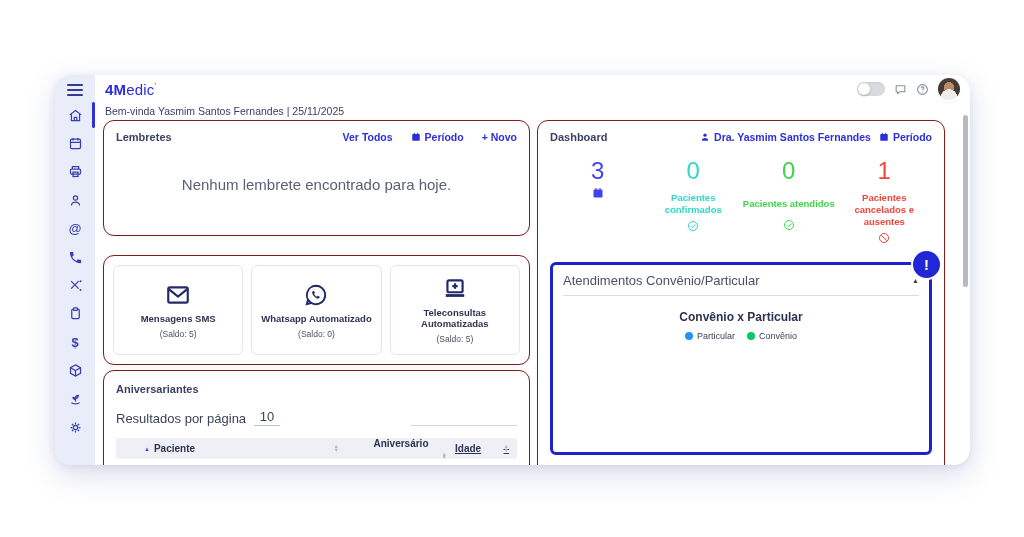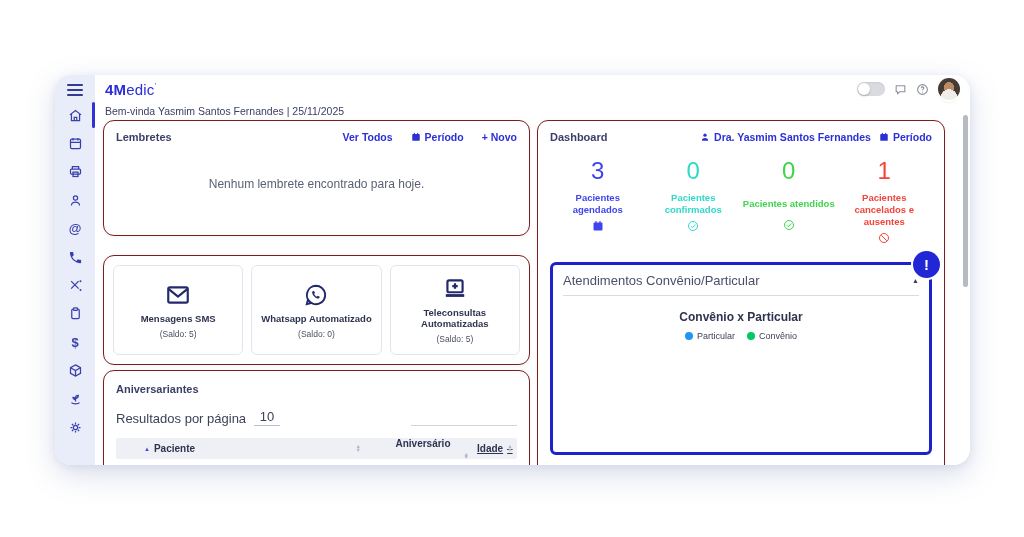--- a/index.html
+++ b/index.html
@@ -46,41 +46,41 @@
           box-shadow:0 1px 4px rgba(120,130,170,.10); }
   .card-head { display:flex; align-items:center; }
   .card-title { font-size:11px; font-weight:700; color:#3a3f68; }
   .link-btn { font-size:10.5px; font-weight:700; color:#2c2fd6; cursor:pointer; display:flex; align-items:center; gap:4px; }
   .mini-cal { width:10px; height:10px; }
 
   
   .card.lembretes { left:8px; top:45px; width:427px; height:116px; padding:10px 12px; display:flex; flex-direction:column; }
   .lembretes .card-head { gap:18px; }
   .lembretes .actions { margin-left:auto; display:flex; align-items:center; gap:18px; }
-  .empty-msg { flex:1; display:flex; align-items:center; justify-content:center; font-size:12px; color:#5a5f75; }
+  .empty-msg { flex:1; display:flex; align-items:center; justify-content:center; font-size:15px; color:#5a5f75; }
 
   
   .card.channels { left:8px; top:180px; width:427px; height:110px; padding:9px; display:flex; gap:8px; }
   .channel { flex:1; border:1px solid #e2e5ee; border-radius:6px; display:flex; flex-direction:column; align-items:center; justify-content:center; gap:5px; cursor:pointer; background:#fff; }
   .channel svg { width:26px; height:26px; color:#232a6b; }
   .channel .ch-label { font-size:9.5px; font-weight:700; color:#2e3350; text-align:center; }
   .channel .ch-saldo { font-size:8.5px; color:#4a4f63; }
 
   
   .card.birthdays { left:8px; top:295px; width:427px; height:220px; padding:12px; }
   .bd-controls { margin-top:14px; display:flex; align-items:flex-end; }
   .bd-pagesize { display:flex; align-items:flex-end; gap:8px; font-size:13px; color:#3c4258; }
   .bd-pagesize .ps-val { min-width:26px; text-align:center; border-bottom:1.5px solid #b9bdcc; color:#3c4258; padding:0 2px 1px; cursor:text; }
   .bd-search { margin-left:auto; width:106px; height:14px; border-bottom:1.5px solid #d2d5e0; cursor:text; }
   .bd-table { margin-top:12px; }
   .bd-thead { display:flex; align-items:center; background:#eef0f6; height:21px; font-size:10px; font-weight:700; color:#2e3350; border-radius:2px; }
   .th { display:flex; align-items:center; gap:4px; cursor:pointer; }
   .th-pac { flex:1; padding-left:28px; }
   .th-aniv { width:108px;flex-direction:column; }
-  .th-idade { width:40px;text-decoration:underline; }
+  .th-idade { width:62px;text-decoration:underline; }
   .sort-asc { color:#3f44ee; font-size:6px; }
   .sort-both { display:flex; flex-direction:column; line-height:.55; color:#b4b8c6; font-size:5.5px; margin-left:auto; margin-right:8px; }
   .bd-row { display:flex; align-items:center; height:26px; margin-top:4px; font-size:10px; color:#4a4f63; }
 
   
   .card.dashboard { left:442px; top:45px; width:408px; height:430px; padding:10px 12px; }
   .dash-head { display:flex; align-items:center; }
   .dash-right { margin-left:auto; display:flex; align-items:center; gap:8px; }
   .stats { margin-top:16px; display:flex; }
   .stat { flex:1; display:flex; flex-direction:column; align-items:center; text-align:center; }
@@ -334,21 +334,20 @@
                   <path d="M8 2v4 M16 2v4" stroke="currentColor" stroke-width="2.4"></path>
                 </svg>
               <span>Período</span>
             </span>
           </div>
         </div>
 
         <div class="stats">
           <div class="stat s-blue">
             <div class="num">3</div>
-            <div class="lab">Pacientes agendados</div>
             <div class="ic"><svg viewBox="0 0 24 24" fill="currentColor">
                   <rect x="3" y="5" width="18" height="16" rx="2"></rect>
                   <path d="M8 2v4 M16 2v4" stroke="currentColor" stroke-width="2.4"></path>
                 </svg></div>
           </div>
           <div class="stat s-teal">
             <div class="num">0</div>
             <div class="lab">Pacientes confirmados</div>
             <div class="ic"><svg viewBox="0 0 24 24" fill="none" stroke="currentColor" stroke-width="2">
                   <circle cx="12" cy="12" r="9"></circle>

